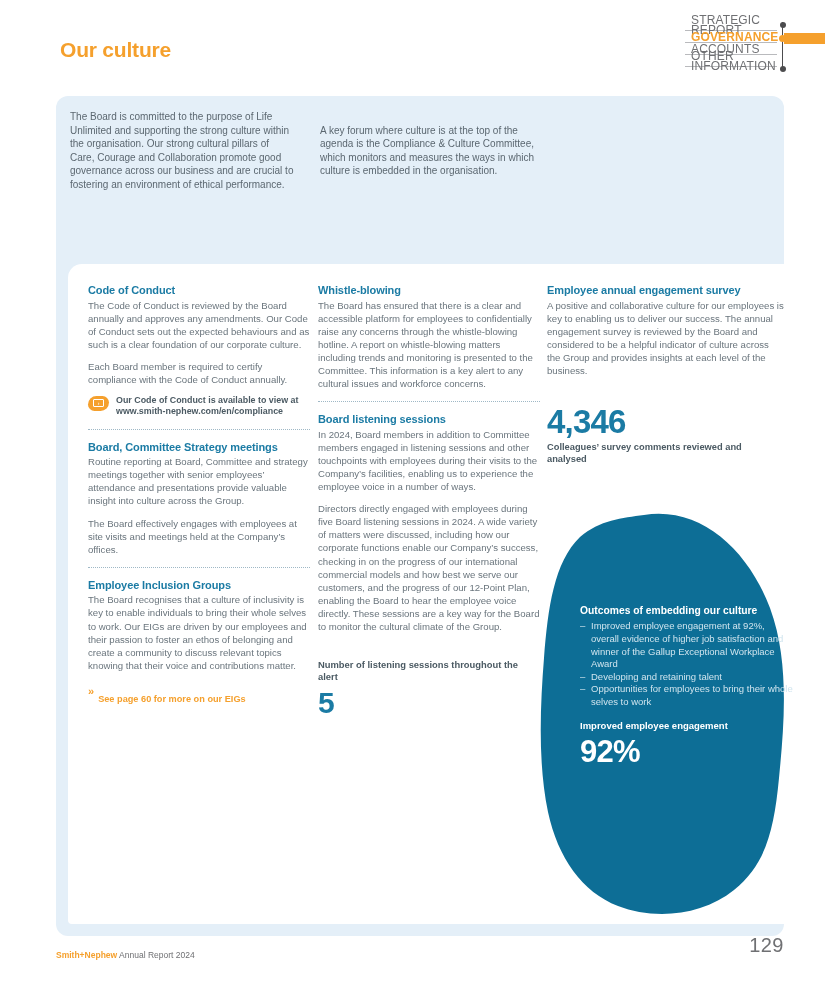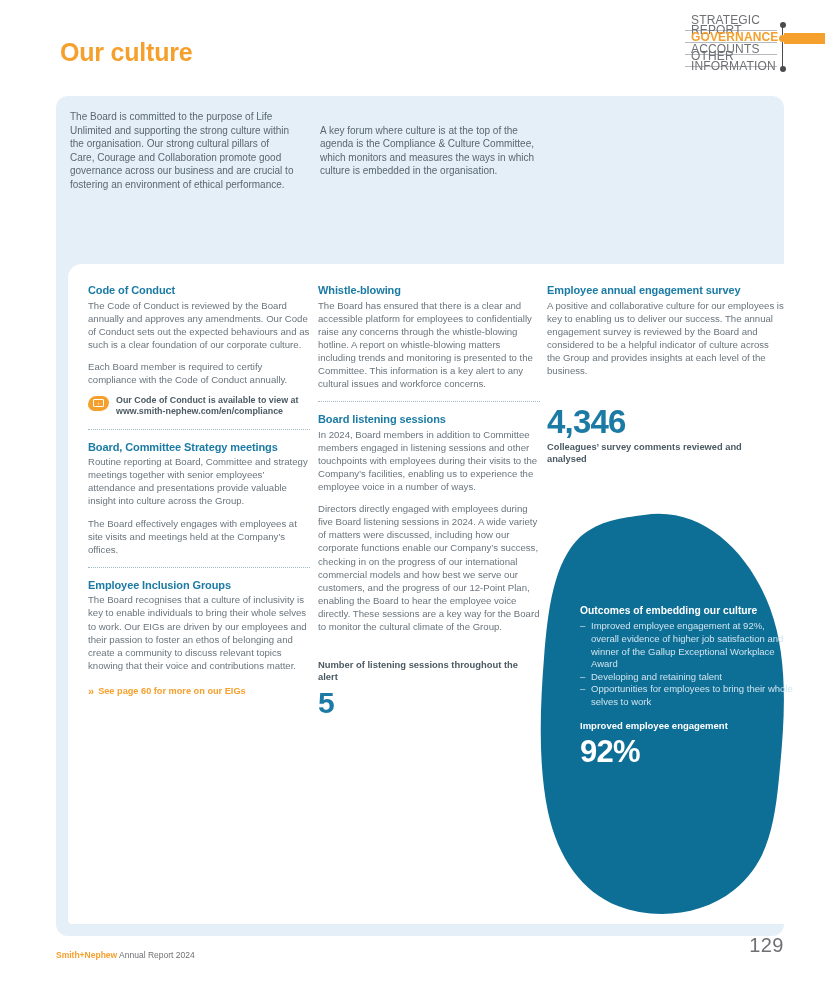--- a/index.html
+++ b/index.html
@@ -19,21 +19,21 @@
   .page-header {
     position: absolute;
     top: 0; left: 0;
     width: 825px;
     height: 96px;
   }
   .page-title {
     position: absolute;
     left: 60px;
     top: 38px;
-    font-size: 25px;
+    font-size: 21px;
     font-weight: bold;
     color: #f5a02d;
     letter-spacing: -0.2px;
   }
 
   
   .section-nav {
     position: absolute;
     right: 0px;
     top: 20px;
@@ -221,20 +221,21 @@
     font-size: 11px;
     font-weight: bold;
     line-height: 12px;
     letter-spacing: -2px;
   }
   .xref-text {
     color: #f5a02d;
     font-size: 9.2px;
     font-weight: bold;
     line-height: 12px;
+    margin-top: 8px;
   }
 
   
   .stat-label {
     font-size: 9.4px;
     font-weight: bold;
     color: #4b5a63;
     line-height: 12px;
     margin-top: 26px;
   }

